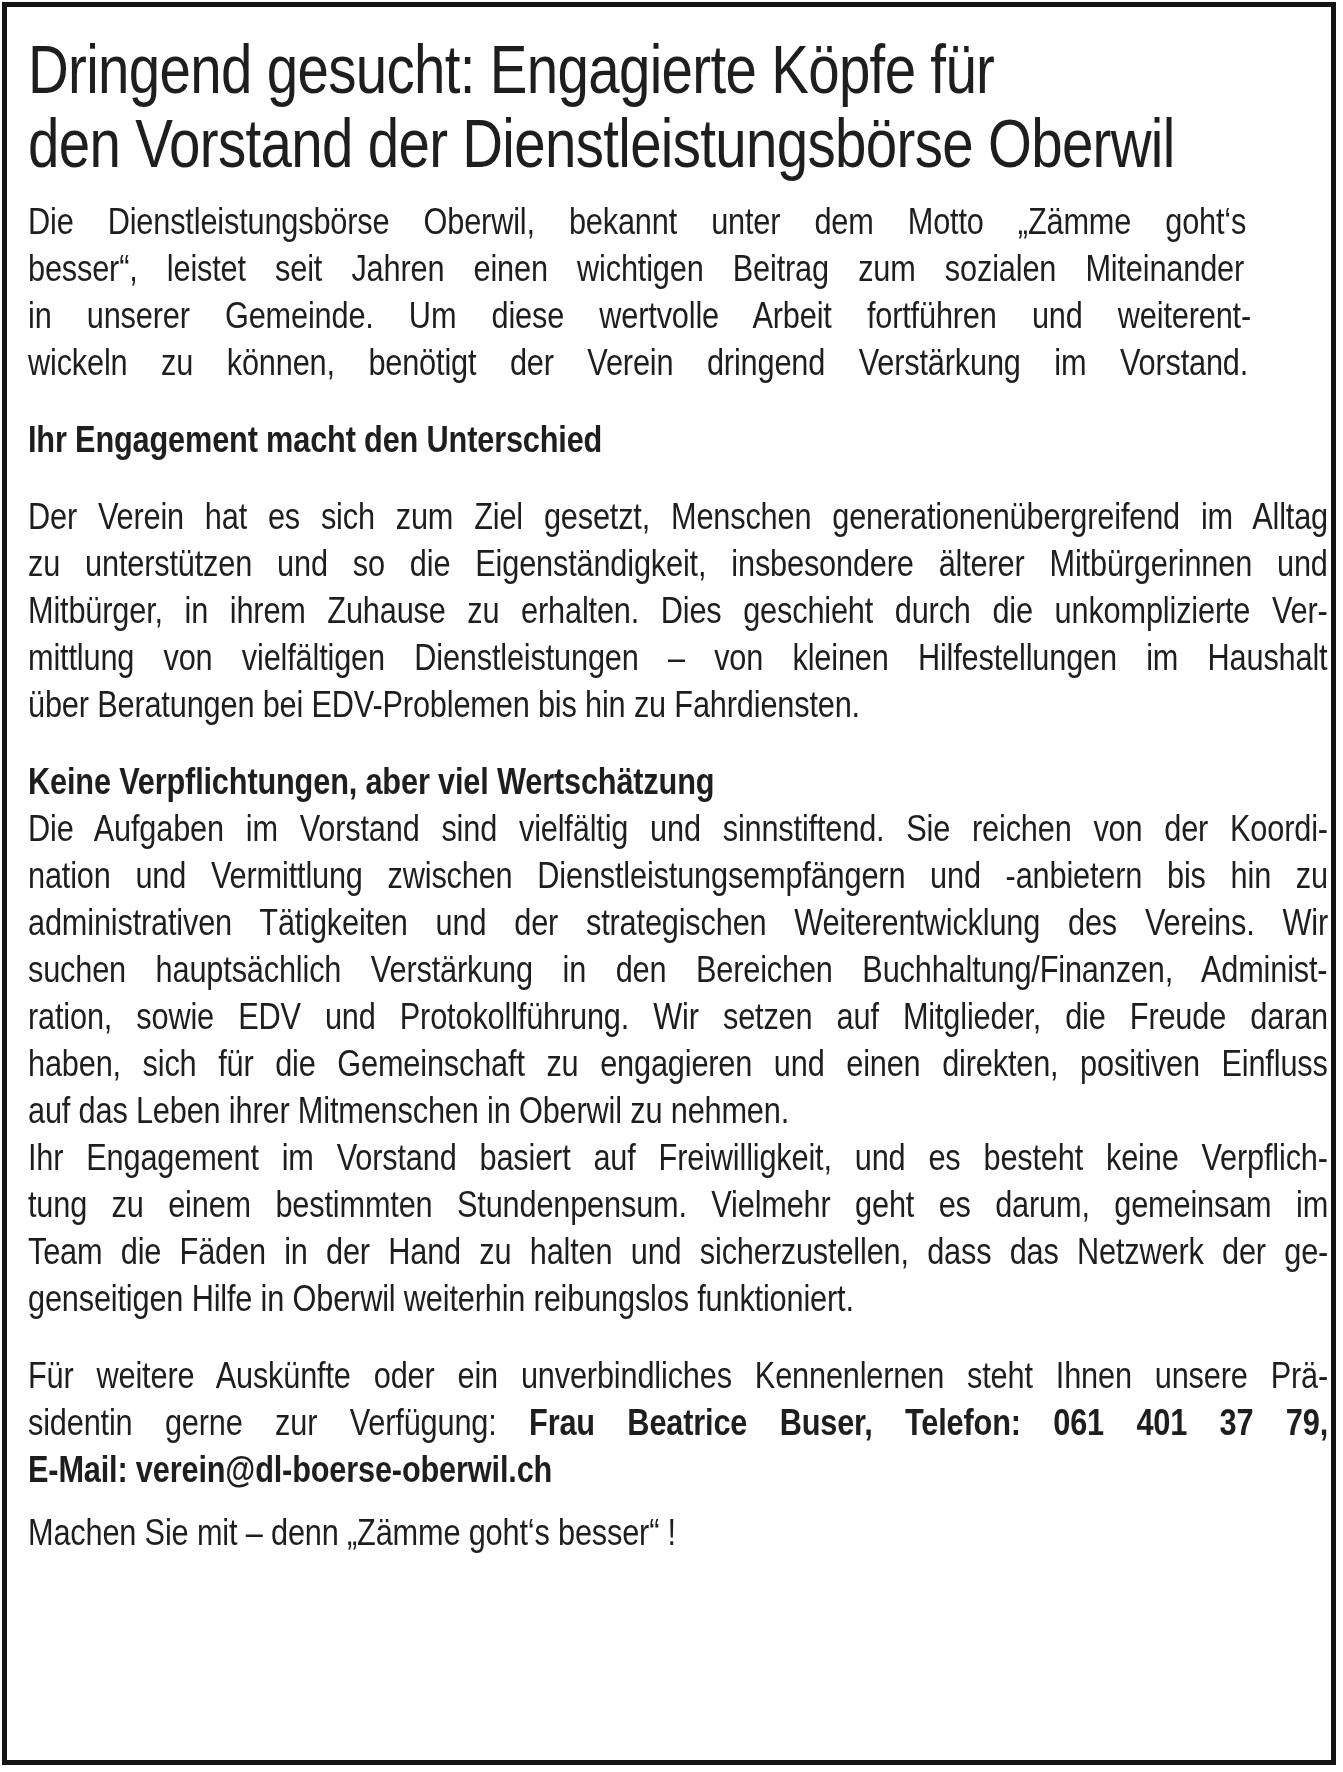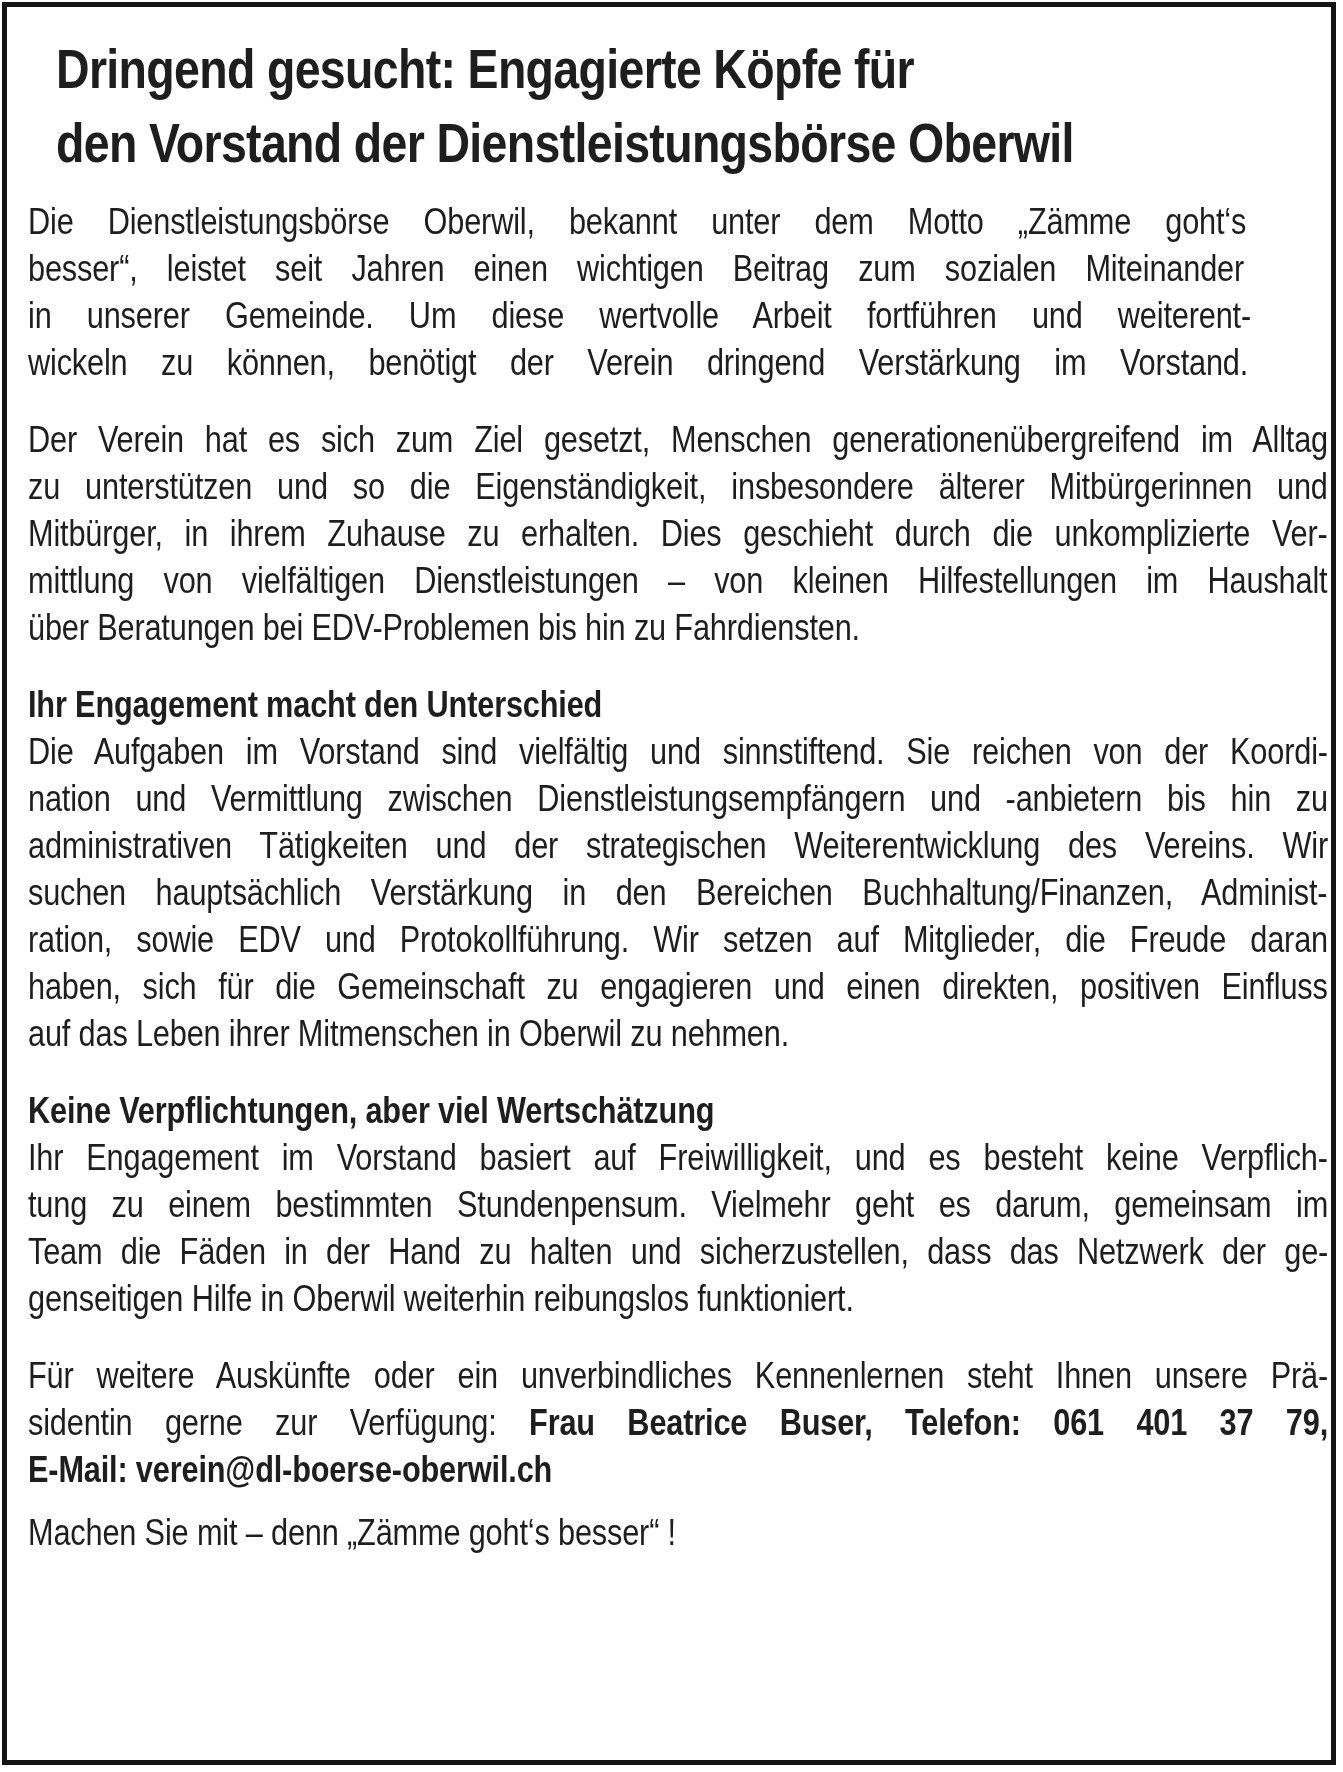--- a/index.html
+++ b/index.html
@@ -38,26 +38,25 @@
     width: 1566px;            
     transform: scaleX(0.83);
     transform-origin: 0 0;
   }
   .block {
     font-size: 37px;
     line-height: 47px;
     letter-spacing: -0.2px;
   }
   .block.title {
-    font-size: 56px;
+    font-size: 68px;
     line-height: 74px;
-    font-weight: bold;
+    font-weight: normal;
     margin-top: 24px;
     letter-spacing: -0.8px;
-    margin-left: 28px;
   }
   .block.intro   { font-weight: normal; margin-top: 18px; }
   .block.paragraph { margin-top: 30px; }
   .block.paragraph.after-heading { margin-top: 0; }
   .block.heading { font-weight: bold; margin-top: 30px; }
   .block.closing { font-weight: normal; margin-top: 16px; }
   .ln b { font-weight: bold; }
 </style>
 </head>
 <body>
@@ -67,41 +66,41 @@
     <div class="block title">
       <div class="ln"><span><span>Dringend gesucht: Engagierte Köpfe für</span></span></div>
       <div class="ln"><span><span>den Vorstand der Dienstleistungsbörse Oberwil</span></span></div>
     </div>
     <div class="block intro">
       <div class="ln just"><span style="word-spacing: 31px;"><span>Die Dienstleistungsbörse Oberwil, bekannt unter dem Motto „Zämme goht‘s</span></span></div>
       <div class="ln just"><span style="word-spacing: 25.1111px;"><span>besser“, leistet seit Jahren einen wichtigen Beitrag zum sozialen Miteinander</span></span></div>
       <div class="ln just"><span style="word-spacing: 32.3333px;"><span>in unserer Gemeinde. Um diese wertvolle Arbeit fortführen und weiterent-</span></span></div>
       <div class="ln just"><span style="word-spacing: 30.3333px;"><span>wickeln zu können, benötigt der Verein dringend Verstärkung im Vorstand.</span></span></div>
     </div>
+    <div class="block heading">
+      <div class="ln"><span><span>Ihr Engagement macht den Unterschied</span></span></div>
+    </div>
     <div class="block paragraph">
       <div class="ln just"><span style="word-spacing: 15.0909px;"><span>Der Verein hat es sich zum Ziel gesetzt, Menschen generationenübergreifend im Alltag</span></span></div>
       <div class="ln just"><span style="word-spacing: 20px;"><span>zu unterstützen und so die Eigenständigkeit, insbesondere älterer Mitbürgerinnen und</span></span></div>
       <div class="ln just"><span style="word-spacing: 16px;"><span>Mitbürger, in ihrem Zuhause zu erhalten. Dies geschieht durch die unkomplizierte Ver-</span></span></div>
       <div class="ln just"><span style="word-spacing: 25.2222px;"><span>mittlung von vielfältigen Dienstleistungen – von kleinen Hilfestellungen im Haushalt</span></span></div>
       <div class="ln"><span><span>über Beratungen bei EDV-Problemen bis hin zu Fahrdiensten.</span></span></div>
     </div>
     <div class="block heading">
-      <div class="ln"><span><span>Ihr Engagement macht den Unterschied</span></span></div>
+      <div class="ln"><span><span>Keine Verpflichtungen, aber viel Wertschätzung</span></span></div>
     </div>
     <div class="block paragraph after-heading">
       <div class="ln just"><span style="word-spacing: 16.25px;"><span>Die Aufgaben im Vorstand sind vielfältig und sinnstiftend. Sie reichen von der Koordi-</span></span></div>
       <div class="ln just"><span style="word-spacing: 19.7778px;"><span>nation und Vermittlung zwischen Dienstleistungsempfängern und -anbietern bis hin zu</span></span></div>
       <div class="ln just"><span style="word-spacing: 23.5px;"><span>administrativen Tätigkeiten und der strategischen Weiterentwicklung des Vereins. Wir</span></span></div>
       <div class="ln just"><span style="word-spacing: 25.5714px;"><span>suchen hauptsächlich Verstärkung in den Bereichen Buchhaltung/Finanzen, Administ-</span></span></div>
       <div class="ln just"><span style="word-spacing: 19px;"><span>ration, sowie EDV und Protokollführung. Wir setzen auf Mitglieder, die Freude daran</span></span></div>
       <div class="ln just"><span style="word-spacing: 16px;"><span>haben, sich für die Gemeinschaft zu engagieren und einen direkten, positiven Einfluss</span></span></div>
       <div class="ln"><span><span>auf das Leben ihrer Mitmenschen in Oberwil zu nehmen.</span></span></div>
-    </div>
-    <div class="block heading">
-      <div class="ln"><span><span>Keine Verpflichtungen, aber viel Wertschätzung</span></span></div>
     </div>
     <div class="block paragraph after-heading">
       <div class="ln just"><span style="word-spacing: 17.5455px;"><span>Ihr Engagement im Vorstand basiert auf Freiwilligkeit, und es besteht keine Verpflich-</span></span></div>
       <div class="ln just"><span style="word-spacing: 19.4px;"><span>tung zu einem bestimmten Stundenpensum. Vielmehr geht es darum, gemeinsam im</span></span></div>
       <div class="ln just"><span style="word-spacing: 12px;"><span>Team die Fäden in der Hand zu halten und sicherzustellen, dass das Netzwerk der ge-</span></span></div>
       <div class="ln"><span><span>genseitigen Hilfe in Oberwil weiterhin reibungslos funktioniert.</span></span></div>
     </div>
     <div class="block paragraph">
       <div class="ln just"><span style="word-spacing: 17.6px;"><span>Für weitere Auskünfte oder ein unverbindliches Kennenlernen steht Ihnen unsere Prä-</span></span></div>
       <div class="ln just"><span style="word-spacing: 29px;"><span>sidentin gerne zur Verfügung: </span><b>Frau Beatrice Buser, Telefon: 061 401 37 79,</b></span></div>

